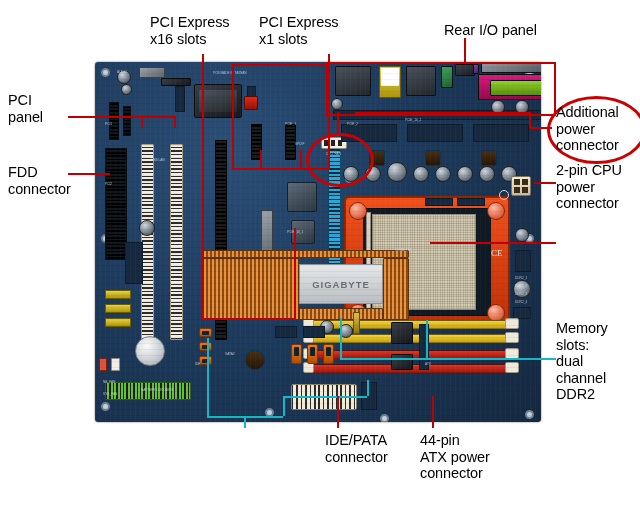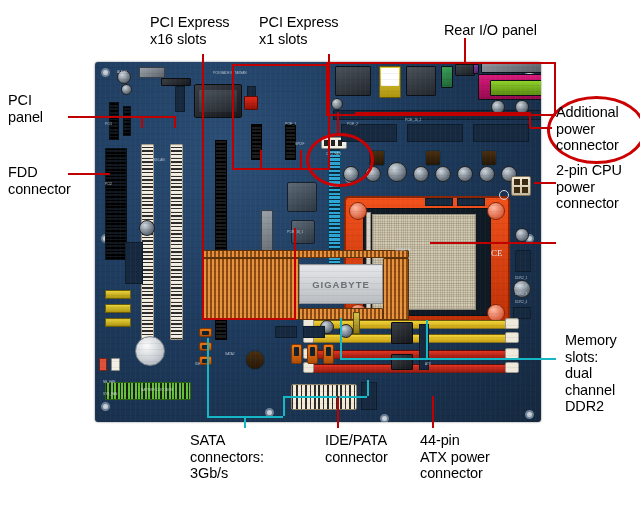--- a/index.html
+++ b/index.html
@@ -328,27 +328,24 @@
   <div class="lbl" style="left:8px;top:92px;">PCI
 panel</div>
   <div class="lbl" style="left:8px;top:164px;">FDD
 connector</div>
   <div class="lbl" style="left:556px;top:104px;">Additional
 power
 connector</div>
   <div class="lbl" style="left:556px;top:162px;">2-pin CPU
 power
 connector</div>
-  <div class="lbl" style="left:556px;top:332px;margin-left:9px;">Memory
+  <div class="lbl" style="left:556px;top:320px;">Memory
 slots:
 dual
 channel
 DDR2</div>
-  <div class="lbl" style="left:190px;top:432px;">SATA
-connectors:
-3Gb/s</div>
   <div class="lbl" style="left:325px;top:432px;">IDE/PATA
 connector</div>
   <div class="lbl" style="left:420px;top:432px;">44-pin
 ATX power
 connector</div>
 
 </div>
 
 </body></html>

